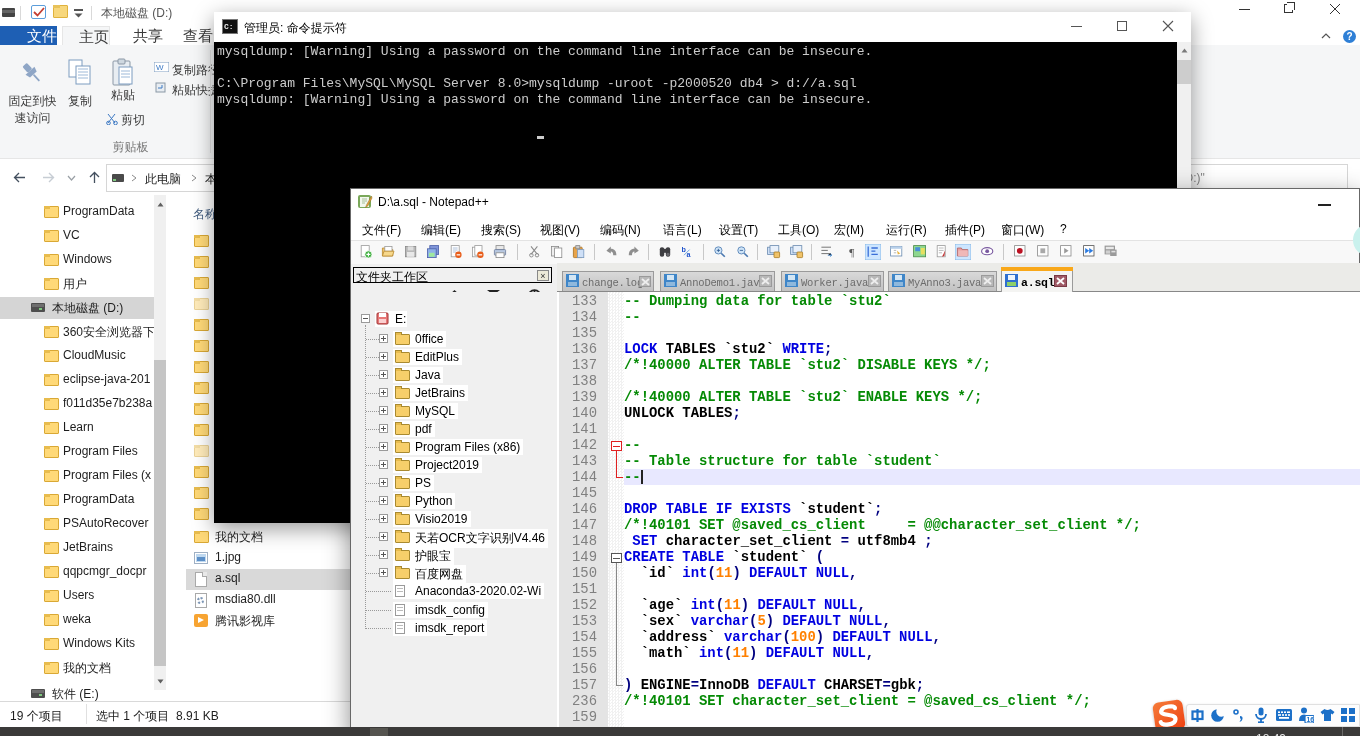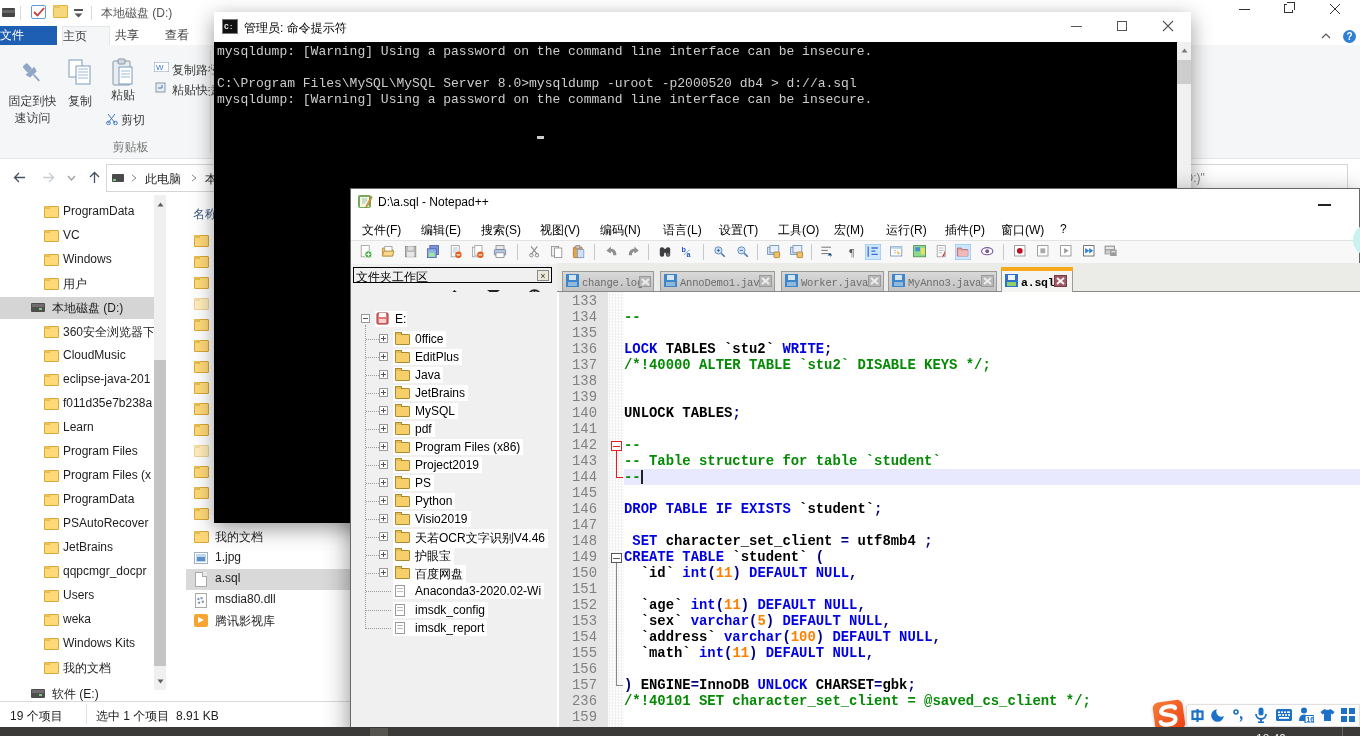--- a/index.html
+++ b/index.html
@@ -1,20 +1,20 @@
 <!DOCTYPE html>
 <html><head><meta charset="utf-8"><style>
 *{margin:0;padding:0;box-sizing:border-box}
 html,body{width:1360px;height:736px;overflow:hidden;background:#fff;font-family:"Liberation Sans",sans-serif}
 .a{position:absolute}
 .cjk{letter-spacing:0px}
 svg{display:block}
 
 #explorer{left:0;top:0;width:1360px;height:736px;background:#fff}
-.etab{font-size:12px;color:#3b3b3b;text-align:left;line-height:19px}
+.etab{font-size:15px;color:#3b3b3b;text-align:right;line-height:19px}
 .ribbon{left:0;top:45px;width:1360px;height:114px;background:#f5f6f7;border-bottom:1px solid #e6e6e6}
 .rlabel{font-size:12px;color:#3b3b3b;text-align:center}
 .glabel{font-size:12px;color:#777;text-align:center}
 .trerow{font-size:12px;color:#1d1d1d;white-space:nowrap}
 .lrow{font-size:12px;color:#1d1d1d;white-space:nowrap}
 
 #cmd{left:214px;top:12px;width:977px;height:511px;background:#000;box-shadow:0 6px 20px rgba(0,0,0,.4)}
 #cmd .cline{position:absolute;left:3px;font-family:"Liberation Mono",monospace;font-size:13px;color:#cccccc;white-space:pre;line-height:16px}
 
 #npp{left:350px;top:188px;width:1010px;height:548px;background:#f4f4f4;border:1px solid #686868;box-shadow:0 8px 24px rgba(0,0,0,.45)}
@@ -899,60 +899,63 @@
     <div class="a" style="left:259.5px;top:252px;width:11px;height:10px;background:#fff;border:1px solid #e02020"></div>
     <div class="a" style="left:261.5px;top:256.5px;width:7px;height:1px;background:#e02020"></div>
     <div class="a" style="left:264.5px;top:262px;width:1px;height:27px;background:#e02020"></div>
     <div class="a" style="left:264.5px;top:288px;width:7px;height:1px;background:#e02020"></div>
     <div class="a" style="left:259.5px;top:364px;width:11px;height:10px;background:#fff;border:1px solid #555"></div>
     <div class="a" style="left:261.5px;top:368.5px;width:7px;height:1px;background:#555"></div>
     <div class="a" style="left:264.5px;top:374px;width:1px;height:123px;background:#888"></div>
     <div class="a" style="left:264.5px;top:496px;width:7px;height:1px;background:#888"></div>
     <div class="a" style="left:290px;top:281px;width:1.5px;height:14px;background:#222"></div>
     <div class="lnum" style="left:208px;top:104px">133</div>
+    <div class="codeline" style="left:273px;top:104px"><span class="cm">-- Dumping data for table `stu2`</span></div>
     <div class="lnum" style="left:208px;top:120px">134</div>
     <div class="codeline" style="left:273px;top:120px"><span class="cm">--</span></div>
     <div class="lnum" style="left:208px;top:136px">135</div>
     <div class="lnum" style="left:208px;top:152px">136</div>
     <div class="codeline" style="left:273px;top:152px"><span class="kw">LOCK</span> TABLES `stu2` <span class="kw">WRITE</span><span class="op">;</span></div>
     <div class="lnum" style="left:208px;top:168px">137</div>
     <div class="codeline" style="left:273px;top:168px"><span class="cm">/*!40000 ALTER TABLE `stu2` DISABLE KEYS */;</span></div>
     <div class="lnum" style="left:208px;top:184px">138</div>
     <div class="lnum" style="left:208px;top:200px">139</div>
+    <div class="codeline" style="left:273px;top:200px"><span class="cm">/*!40000 ALTER TABLE `stu2` ENABLE KEYS */;</span></div>
     <div class="lnum" style="left:208px;top:216px">140</div>
     <div class="codeline" style="left:273px;top:216px">UNLOCK TABLES<span class="op">;</span></div>
     <div class="lnum" style="left:208px;top:232px">141</div>
     <div class="lnum" style="left:208px;top:248px">142</div>
     <div class="codeline" style="left:273px;top:248px"><span class="cm">--</span></div>
     <div class="lnum" style="left:208px;top:264px">143</div>
     <div class="codeline" style="left:273px;top:264px"><span class="cm">-- Table structure for table `student`</span></div>
     <div class="lnum" style="left:208px;top:280px">144</div>
     <div class="codeline" style="left:273px;top:280px"><span class="cm">--</span></div>
     <div class="lnum" style="left:208px;top:296px">145</div>
     <div class="lnum" style="left:208px;top:312px">146</div>
     <div class="codeline" style="left:273px;top:312px"><span class="kw">DROP TABLE IF EXISTS</span> `student`<span class="op">;</span></div>
     <div class="lnum" style="left:208px;top:328px">147</div>
+    <div class="codeline" style="left:273px;top:328px"><span class="cm">/*!40101 SET @saved_cs_client     = @@character_set_client */;</span></div>
     <div class="lnum" style="left:208px;top:344px">148</div>
     <div class="codeline" style="left:273px;top:344px"> <span class="kw">SET</span> character_set_client <span class="op">=</span> utf8mb4 <span class="op">;</span></div>
     <div class="lnum" style="left:208px;top:360px">149</div>
     <div class="codeline" style="left:273px;top:360px"><span class="kw">CREATE TABLE</span> `student` <span class="op">(</span></div>
     <div class="lnum" style="left:208px;top:376px">150</div>
     <div class="codeline" style="left:273px;top:376px">  `id` <span class="kw">int</span><span class="op">(</span><span class="nm">11</span><span class="op">)</span> <span class="kw">DEFAULT NULL</span><span class="op">,</span></div>
     <div class="lnum" style="left:208px;top:392px">151</div>
     <div class="lnum" style="left:208px;top:408px">152</div>
     <div class="codeline" style="left:273px;top:408px">  `age` <span class="kw">int</span><span class="op">(</span><span class="nm">11</span><span class="op">)</span> <span class="kw">DEFAULT NULL</span><span class="op">,</span></div>
     <div class="lnum" style="left:208px;top:424px">153</div>
     <div class="codeline" style="left:273px;top:424px">  `sex` <span class="kw">varchar</span><span class="op">(</span><span class="nm">5</span><span class="op">)</span> <span class="kw">DEFAULT NULL</span><span class="op">,</span></div>
     <div class="lnum" style="left:208px;top:440px">154</div>
     <div class="codeline" style="left:273px;top:440px">  `address` <span class="kw">varchar</span><span class="op">(</span><span class="nm">100</span><span class="op">)</span> <span class="kw">DEFAULT NULL</span><span class="op">,</span></div>
     <div class="lnum" style="left:208px;top:456px">155</div>
     <div class="codeline" style="left:273px;top:456px">  `math` <span class="kw">int</span><span class="op">(</span><span class="nm">11</span><span class="op">)</span> <span class="kw">DEFAULT NULL</span><span class="op">,</span></div>
     <div class="lnum" style="left:208px;top:472px">156</div>
     <div class="lnum" style="left:208px;top:488px">157</div>
-    <div class="codeline" style="left:273px;top:488px"><span class="op">)</span> ENGINE<span class="op">=</span>InnoDB <span class="kw">UNLOCK</span> CHARSET<span class="op">=</span>gbk<span class="op">;</span></div>
+    <div class="codeline" style="left:273px;top:488px"><span class="op">)</span> ENGINE<span class="op">=</span>InnoDB <span class="kw">DEFAULT</span> CHARSET<span class="op">=</span>gbk<span class="op">;</span></div>
     <div class="lnum" style="left:208px;top:504px">236</div>
     <div class="codeline" style="left:273px;top:504px"><span class="cm">/*!40101 SET character_set_client = @saved_cs_client */;</span></div>
     <div class="lnum" style="left:208px;top:520px">159</div>
   </div>
 <div class="a" id="sogou" style="left:1150px;top:695px;width:210px;height:41px">
  <div class="a" style="left:36px;top:9px;width:174px;height:23px;background:#fdfdfd;border:1px solid #e0e0e0;border-radius:3px 0 0 3px;box-shadow:0 1px 3px rgba(0,0,0,.15)"></div>
  <div class="a" style="left:4px;top:6px;width:30px;height:30px;background:linear-gradient(145deg,#f57c3a,#ee3f10);border-radius:6px;transform:rotate(-8deg);box-shadow:0 1px 3px rgba(0,0,0,.3)">
   <svg width="30" height="30">
         <path d="M22 8 C22 5 10 4 8 9 C6 14 22 13 21 19 C20 25 7 24 6 20" stroke="#fff" stroke-width="4.2" fill="none" stroke-linecap="round"></path>
       </svg>

